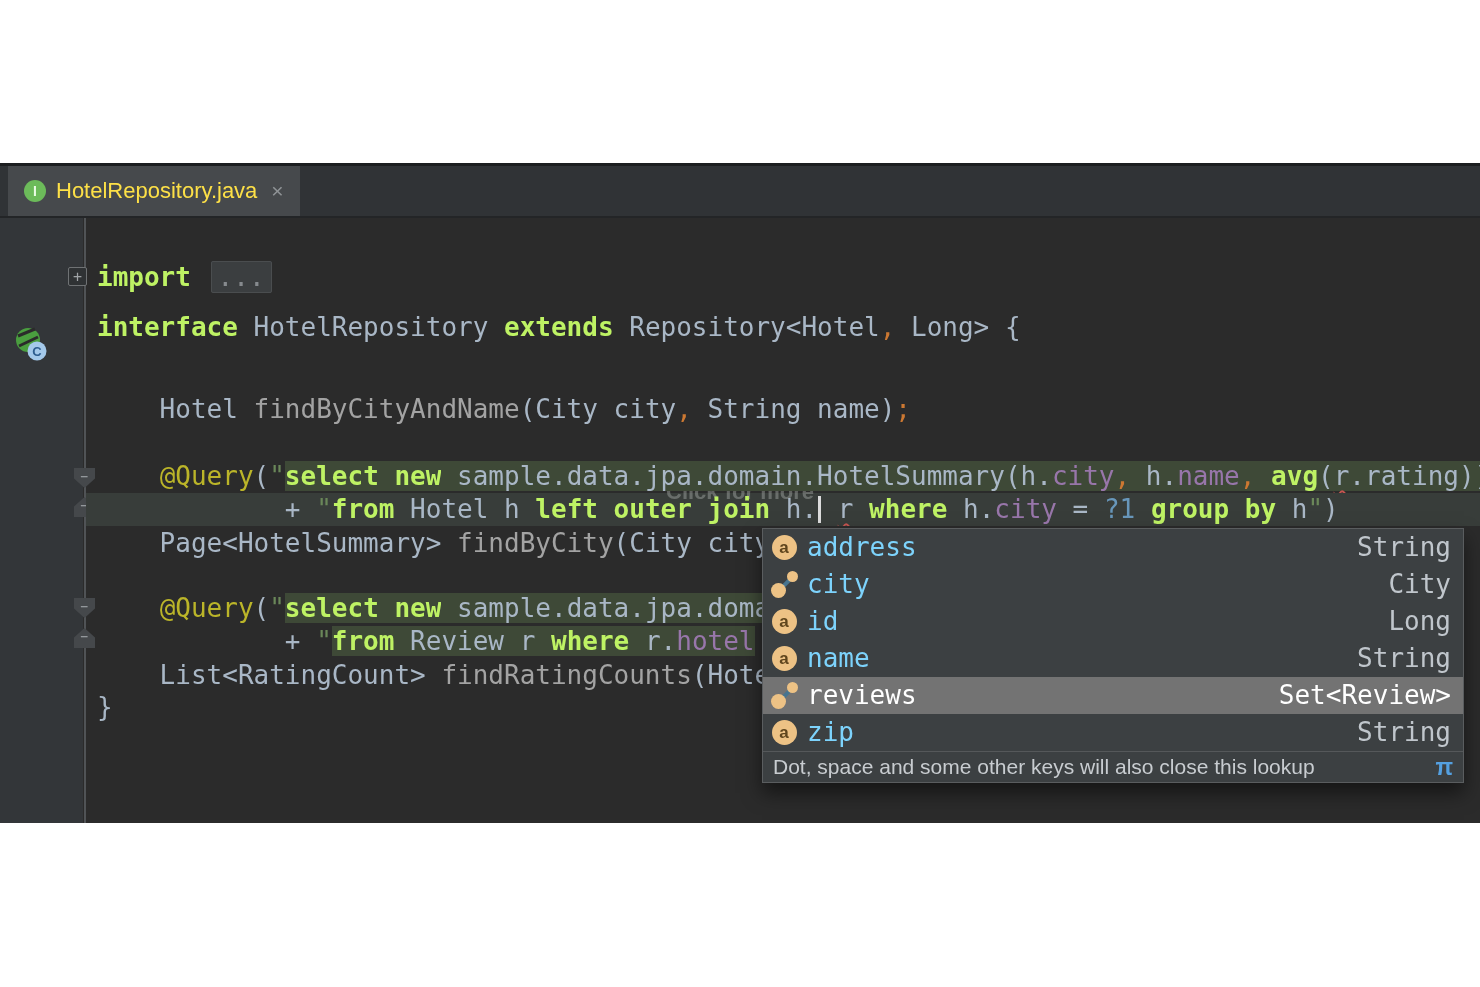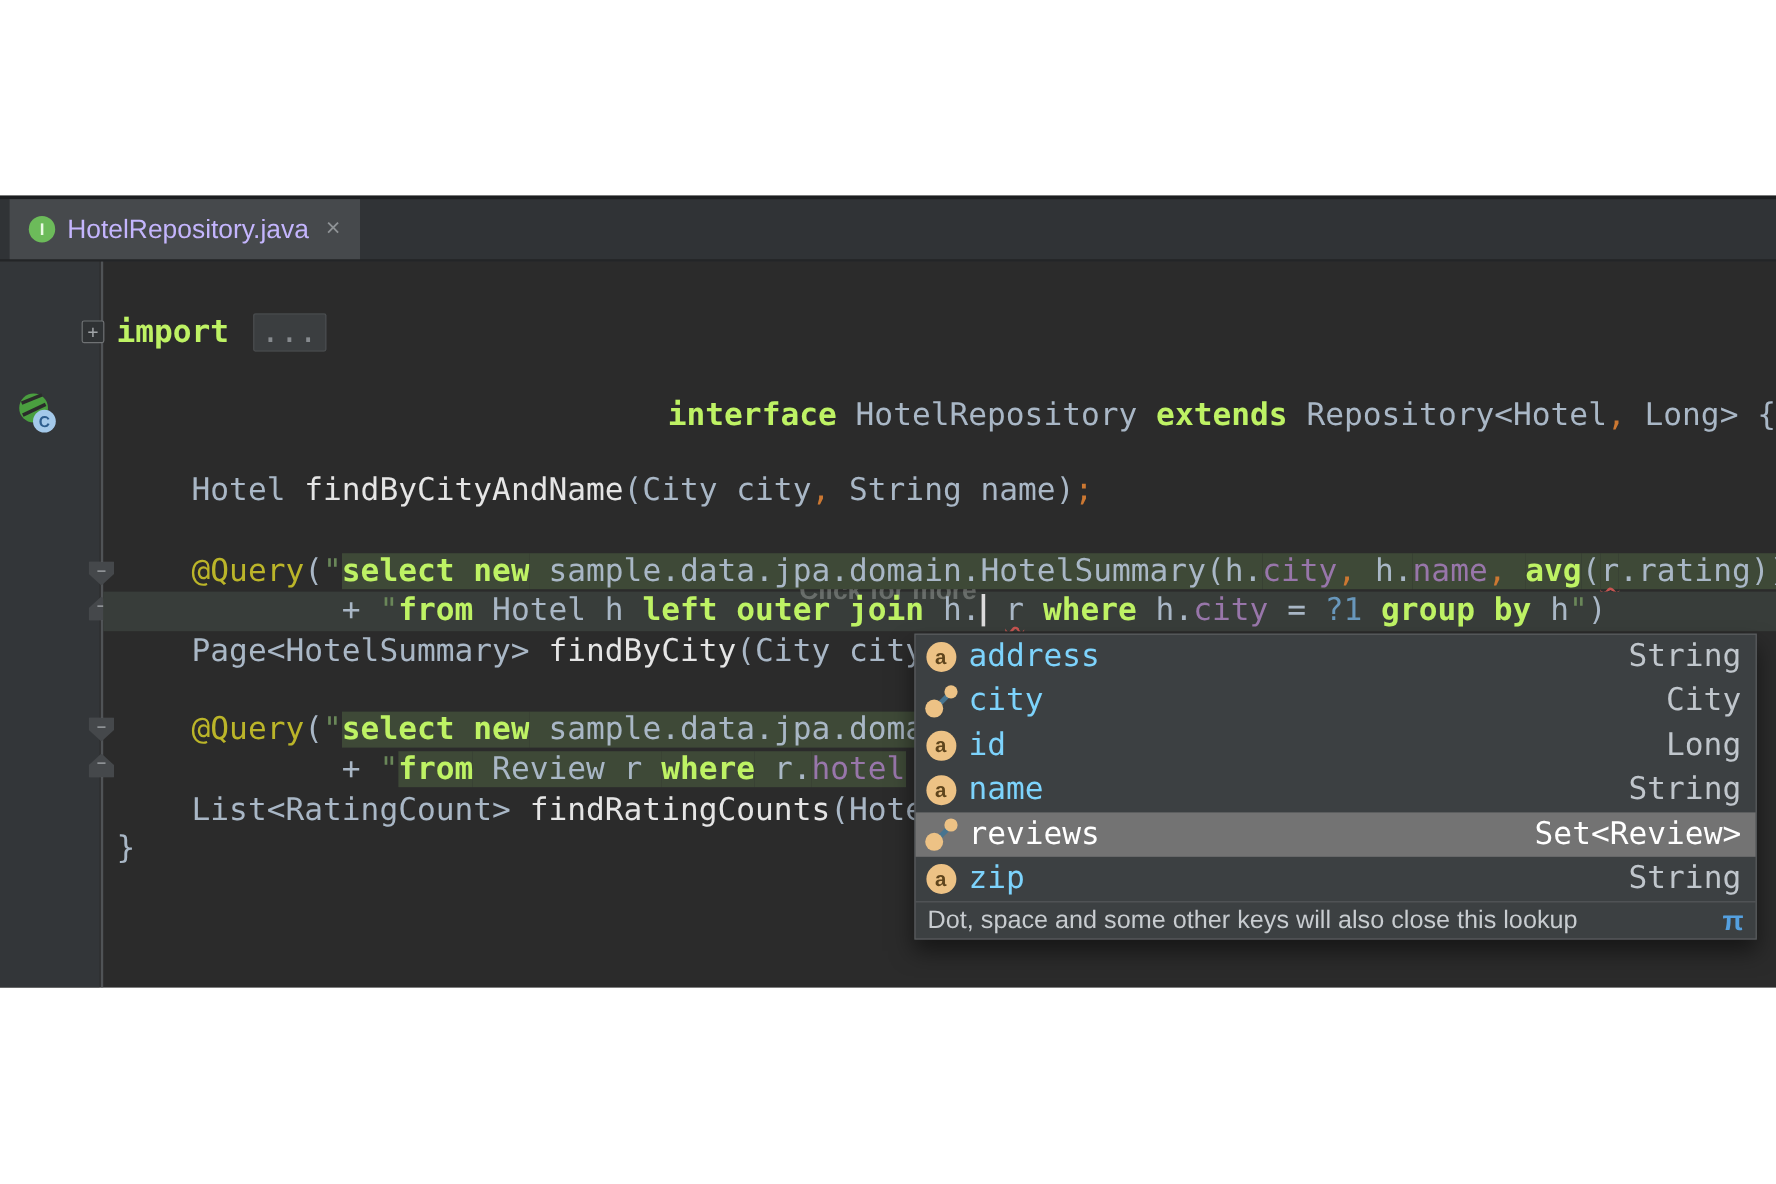--- a/index.html
+++ b/index.html
@@ -7,21 +7,21 @@
           font-family:"Liberation Sans",sans-serif;}
   
   .window{position:absolute;left:0;top:163px;width:1480px;height:660px;background:#2b2b2b;overflow:hidden;}
   .tabbar{position:absolute;left:0;top:0;width:100%;height:55px;background:#303336;
           border-top:3px solid #1c1e20;border-bottom:2px solid #232527;box-sizing:border-box;}
   .tab{position:absolute;left:8px;top:0;height:50px;display:inline-flex;align-items:center;
        gap:10px;padding:0 16px;background:#46494c;}
   .tab-icon{width:22px;height:22px;border-radius:50%;background:#6cbb5a;color:#eafbe4;
             display:flex;align-items:center;justify-content:center;
             font:bold 14px "Liberation Sans",sans-serif;}
-  .tab-title{color:#c4b5fd;font-size:22px;}
+  .tab-title{color:#fde047;font-size:22px;}
   .tab-close{color:#8f9396;font-size:21px;margin-left:4px;}
   
   .gutter{position:absolute;left:0;top:55px;width:83px;height:605px;background:#333639;}
   .fold-line{position:absolute;left:84px;top:55px;width:2px;height:605px;background:#505356;}
   .plus-box{position:absolute;left:68px;top:104px;width:19px;height:19px;border:1px solid #6f7274;
             border-radius:2px;color:#a0a4a7;font:15px/18px "DejaVu Sans Mono",monospace;text-align:center;
             background:#2f3234;box-sizing:border-box;}
   .fold-marker{position:absolute;left:74px;width:21px;height:20px;background:#45484b;
                color:#a2a7aa;font:13px/18px "DejaVu Sans Mono",monospace;text-align:center;
                filter:drop-shadow(0 0 1px #8a8e90);}
@@ -31,21 +31,21 @@
   
   .caret-band{position:absolute;left:86px;top:330px;right:0;height:33px;background:#383d3a;z-index:1;}
   .ghost-hint{position:absolute;left:666px;top:316px;color:#b9beba;opacity:.38;font-size:22px;z-index:2;font-weight:bold;}
   .code{position:absolute;left:0;top:55px;width:1480px;height:605px;z-index:3;}
   .line{position:absolute;left:97px;right:0;height:33px;white-space:pre;overflow:hidden;
         font:26px/33px "DejaVu Sans Mono",monospace;color:#a9b7c6;}
   .tk-p{color:#a9b7c6;}
   .tk-k{color:#bef264;font-weight:bold;}
   .tk-o{color:#cc7832;}
   .tk-a{color:#bbb529;}
-  .tk-f{color:#e5e5e5;}
+  .tk-f{color:#a3a3a3;}
   .tk-fd{color:#9876aa;}
   .tk-n{color:#6897bb;}
   .tk-s{color:#6a8759;}
   .tk-e{color:#a9b7c6;text-decoration:underline;text-decoration-style:wavy;
         text-decoration-color:#c75450;text-decoration-thickness:2px;text-underline-offset:5px;}
   .tk-g{background:#3e4937;}
   .tk-fold{background:#3b3e40;color:#868a8e;border:1px solid #4a4d4f;border-radius:2px;padding:0 6px;margin-left:4px;}
   .caret{display:inline-block;width:3px;height:27px;background:#dcdcdc;vertical-align:-5px;margin:0 1px;}
   
   .popup{position:absolute;left:762px;top:365px;width:702px;background:#3c4042;border:1px solid #5a5d5f;
@@ -96,21 +96,21 @@
     <div class="fold-marker fm-down" style="top:305px">−</div>
     <div class="fold-marker fm-up" style="top:334px">−</div>
     <div class="fold-marker fm-down" style="top:435px">−</div>
     <div class="fold-marker fm-up" style="top:465px">−</div>
 
     <div class="caret-band"></div>
     <div class="ghost-hint">Click for more</div>
 
     <div class="code" id="code-area">
         <div class="line" style="top: 43px;"><span class="tk-k">import</span><span class="tk-p"> </span><span class="tk-fold">...</span></div>
-        <div class="line" style="top: 112px; text-align: right;"><span class="tk-k">interface </span><span class="tk-p">HotelRepository </span><span class="tk-k">extends </span><span class="tk-p">Repository&lt;Hotel</span><span class="tk-o">,</span><span class="tk-p"> Long&gt; {</span></div>
+        <div class="line" style="top: 93px;"><span class="tk-k">interface </span><span class="tk-p">HotelRepository </span><span class="tk-k">extends </span><span class="tk-p">Repository&lt;Hotel</span><span class="tk-o">,</span><span class="tk-p"> Long&gt; {</span></div>
         <div class="line" style="top: 175px;"><span class="tk-p">    Hotel </span><span class="tk-f">findByCityAndName</span><span class="tk-p">(City city</span><span class="tk-o">,</span><span class="tk-p"> String name)</span><span class="tk-o">;</span></div>
         <div class="line" style="top: 242px;"><span class="tk-p">    </span><span class="tk-a">@Query</span><span class="tk-p">(</span><span class="tk-s">"</span><span class="tk-k tk-g">select new</span><span class="tk-p tk-g"> sample.data.jpa.domain.HotelSummary(h.</span><span class="tk-fd tk-g">city</span><span class="tk-o tk-g">,</span><span class="tk-p tk-g"> h.</span><span class="tk-fd tk-g">name</span><span class="tk-o tk-g">,</span><span class="tk-p tk-g"> </span><span class="tk-k tk-g">avg</span><span class="tk-p tk-g">(</span><span class="tk-e tk-g">r</span><span class="tk-p tk-g">.rating))</span></div>
         <div class="line" style="top: 275px;"><span class="tk-p">            + </span><span class="tk-s">"</span><span class="tk-k">from</span><span class="tk-p"> Hotel h </span><span class="tk-k">left outer join</span><span class="tk-p"> h.</span><span class="caret"></span><span class="tk-p"> </span><span class="tk-e">r</span><span class="tk-p"> </span><span class="tk-k">where</span><span class="tk-p"> h.</span><span class="tk-fd">city</span><span class="tk-p"> = </span><span class="tk-n">?1</span><span class="tk-p"> </span><span class="tk-k">group by</span><span class="tk-p"> h</span><span class="tk-s">"</span><span class="tk-p">)</span></div>
         <div class="line" style="top: 309px;"><span class="tk-p">    Page&lt;HotelSummary&gt; </span><span class="tk-f">findByCity</span><span class="tk-p">(City city</span></div>
         <div class="line" style="top: 374px;"><span class="tk-p">    </span><span class="tk-a">@Query</span><span class="tk-p">(</span><span class="tk-s">"</span><span class="tk-k tk-g">select new</span><span class="tk-p tk-g"> sample.data.jpa.doma</span></div>
         <div class="line" style="top: 407px;"><span class="tk-p">            + </span><span class="tk-s">"</span><span class="tk-k tk-g">from</span><span class="tk-p tk-g"> Review r </span><span class="tk-k tk-g">where</span><span class="tk-p tk-g"> r.</span><span class="tk-fd tk-g">hotel</span></div>
         <div class="line" style="top: 441px;"><span class="tk-p">    List&lt;RatingCount&gt; </span><span class="tk-f">findRatingCounts</span><span class="tk-p">(Hote</span></div>
         <div class="line" style="top: 473px;"><span class="tk-p">}</span></div>
       </div>
 

